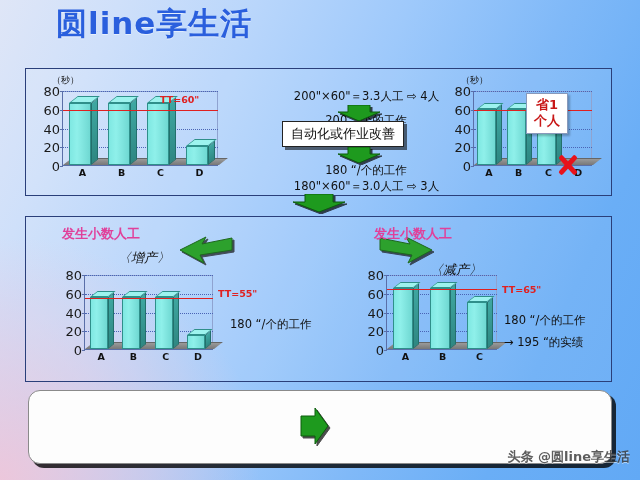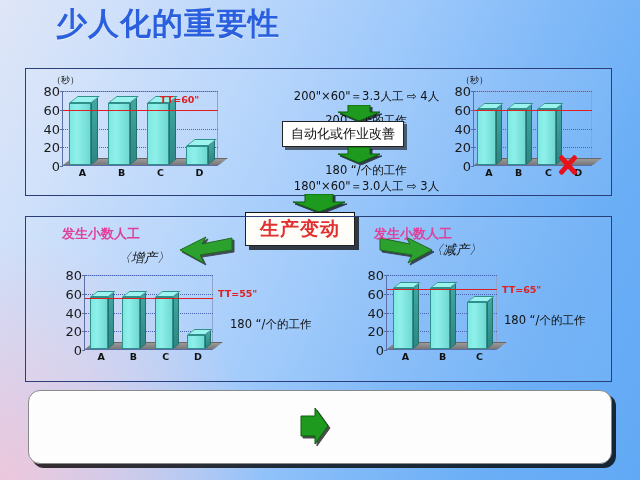--- a/index.html
+++ b/index.html
@@ -104,21 +104,21 @@
     position:absolute;right:10px;bottom:14px;font-size:13px;font-weight:bold;
     color:#3a3a3a;opacity:.82;white-space:nowrap;
     text-shadow:0 1px 0 rgba(255,255,255,.6);
   }
 </style>
 </head>
 <body>
 
 <div class="stage">
 
-  <div class="title">少人化的重要性</div>
+  <div class="title">圆line享生活</div>
 
   <div class="panel" id="panel-top">
 
     <div class="chart" id="c-tl" style="left:14px;top:6px;width:190px;height:112px;">
       <div class="unit" style="left:12px;top:-1px;">（秒）</div>
       <div class="plot" id="p-tl" style="width:155px;height:74px;top:16px;">
         <div class="plot-frame"></div>
       <div class="floor" style="width: 156px;"></div>
           <div class="tickmark" style="top: 75px;"></div>
           <div class="ytick" style="top: 75px;">0</div>
@@ -222,28 +222,31 @@
           <div class="xlab" style="left: 74.375px;">C</div>
           <div class="xlab" style="left: 104.125px;">D</div>
           <div class="ttline" style="top: 18.75px;"></div>
         </div>
       <div class="redx" style="left:104px;top:78px;">
         <i></i>
           <i></i>
       </div>
     </div>
 
+    <div class="savebox" style="left:500px;top:24px;text-align:center;">
+      <div>省1</div>
+      <div>个人</div>
+    </div>
   </div>
 
   <div class="arrow" style="left:291px;top:194px;">
     <svg width="56" height="18" viewBox="0 0 56 18">
       <polygon points="14,0 42,0 42,8 54,8 28,18 2,8 14,8" fill="#1e9a1e" stroke="#0d5c0d" stroke-width="1"></polygon>
     </svg>
   </div>
-  <div class="bigbanner" style="left:245px;top:212px;">生产变动</div>
 
   <div class="arrow" style="left:178px;top:236px;">
     <svg width="56" height="30" viewBox="0 0 56 30">
       <polygon points="54,2 24,8 28,1 2,14 26,27 22,19 54,14" fill="#1e9a1e" stroke="#0d5c0d" stroke-width="1"></polygon>
     </svg>
   </div>
   <div class="arrow" style="left:378px;top:236px;">
     <svg width="56" height="30" viewBox="0 0 56 30">
       <polygon points="2,2 32,8 28,1 54,14 30,27 34,19 2,14" fill="#1e9a1e" stroke="#0d5c0d" stroke-width="1"></polygon>
     </svg>
@@ -297,21 +300,21 @@
           </div>
           <div class="xlab" style="left: 112.875px;">D</div>
           <div class="ttline" style="top: 23.4375px;"></div>
         </div>
       <div class="ttlabel" id="tt-ml" style="left:156px;top:17px;">TT=55"</div>
     </div>
 
     <div class="ctext" style="left:204px;top:100px;">180 “/个的工作</div>
 
     <div class="pinktitle" style="left:348px;top:8px;">发生小数人工</div>
-    <div class="subtitle" style="left:404px;top:24px;">〈减产〉</div>
+    <div class="subtitle" style="left:404px;top:44px;">〈减产〉</div>
 
     <div class="chart" id="c-mr" style="left:338px;top:54px;width:170px;height:100px;">
       <div class="plot" id="p-mr" style="width:110px;height:74px;top:4px;">
         <div class="plot-frame"></div>
       <div class="floor" style="width: 111px;"></div>
           <div class="tickmark" style="top: 75px;"></div>
           <div class="ytick" style="top: 75px;">0</div>
           <div class="gl" style="top: 56.25px;"></div>
           <div class="tickmark" style="top: 56.25px;"></div>
           <div class="ytick" style="top: 56.25px;">20</div>
@@ -341,25 +344,27 @@
             <span class="front"></span>
             <span class="topf" style="height:6px"></span>
           </div>
           <div class="xlab" style="left: 92.5px;">C</div>
           <div class="ttline" style="top: 14.0625px;"></div>
         </div>
       <div class="ttlabel" id="tt-mr" style="left:138px;top:13px;">TT=65"</div>
     </div>
 
     <div class="ctext" style="left:478px;top:96px;">180 “/个的工作</div>
+    <div class="ctext" style="left:478px;top:118px;">→ 195 “的实绩</div>
   </div>
 
   <div class="panel" id="panel-bot">
 
     <div class="arrow" style="left:270px;top:16px;">
       <svg width="30" height="38" viewBox="0 0 30 38">
         <polygon points="2,9 16,9 16,1 29,19 16,37 16,29 2,29" fill="#1e9a1e" stroke="#0d5c0d" stroke-width="1"></polygon>
       </svg>
     </div>
 
   </div>
 
+  <div class="watermark">头条 @圆line享生活</div>
 </div>
 
 </body></html>

